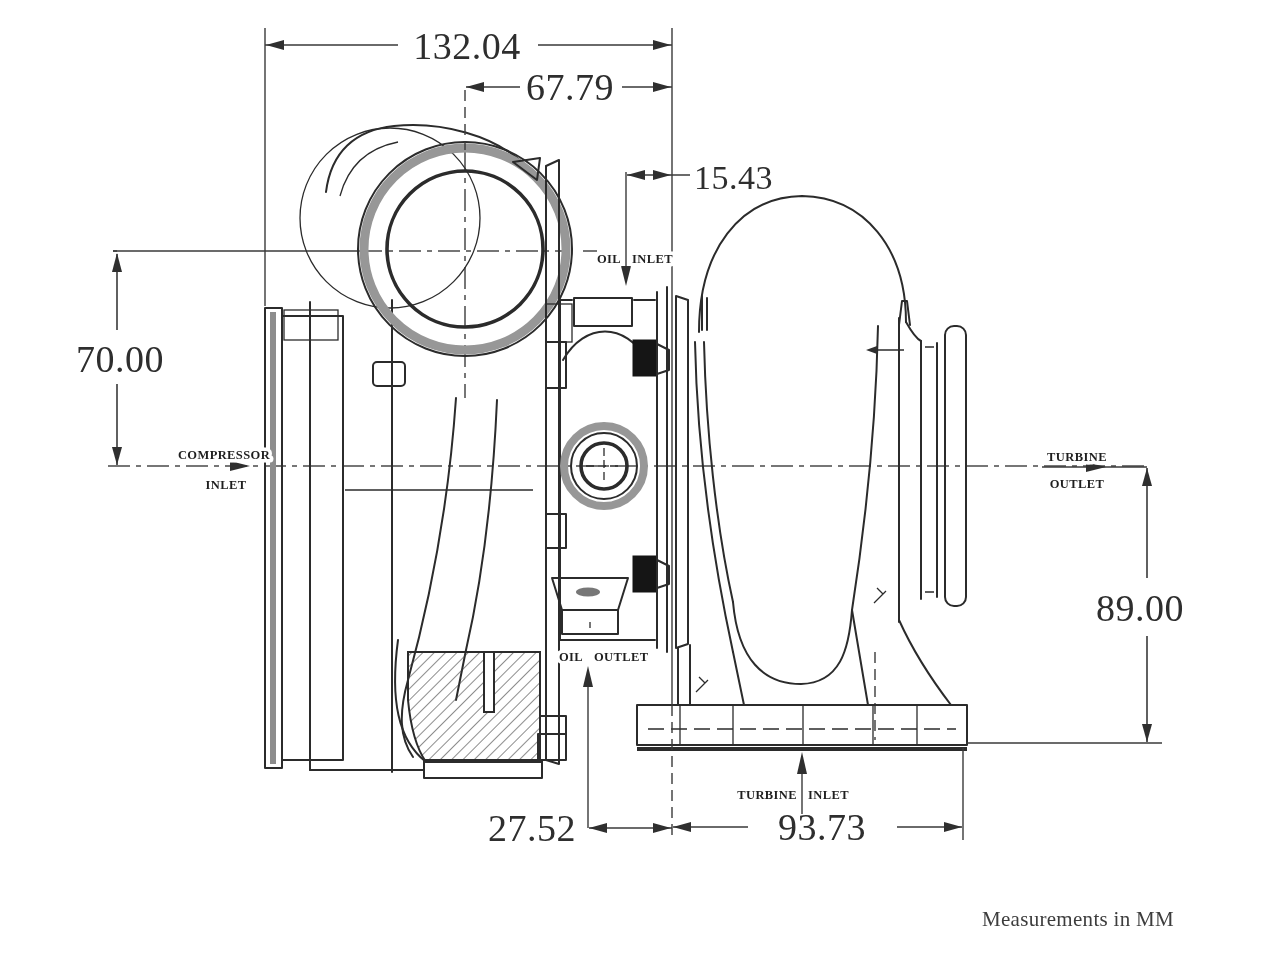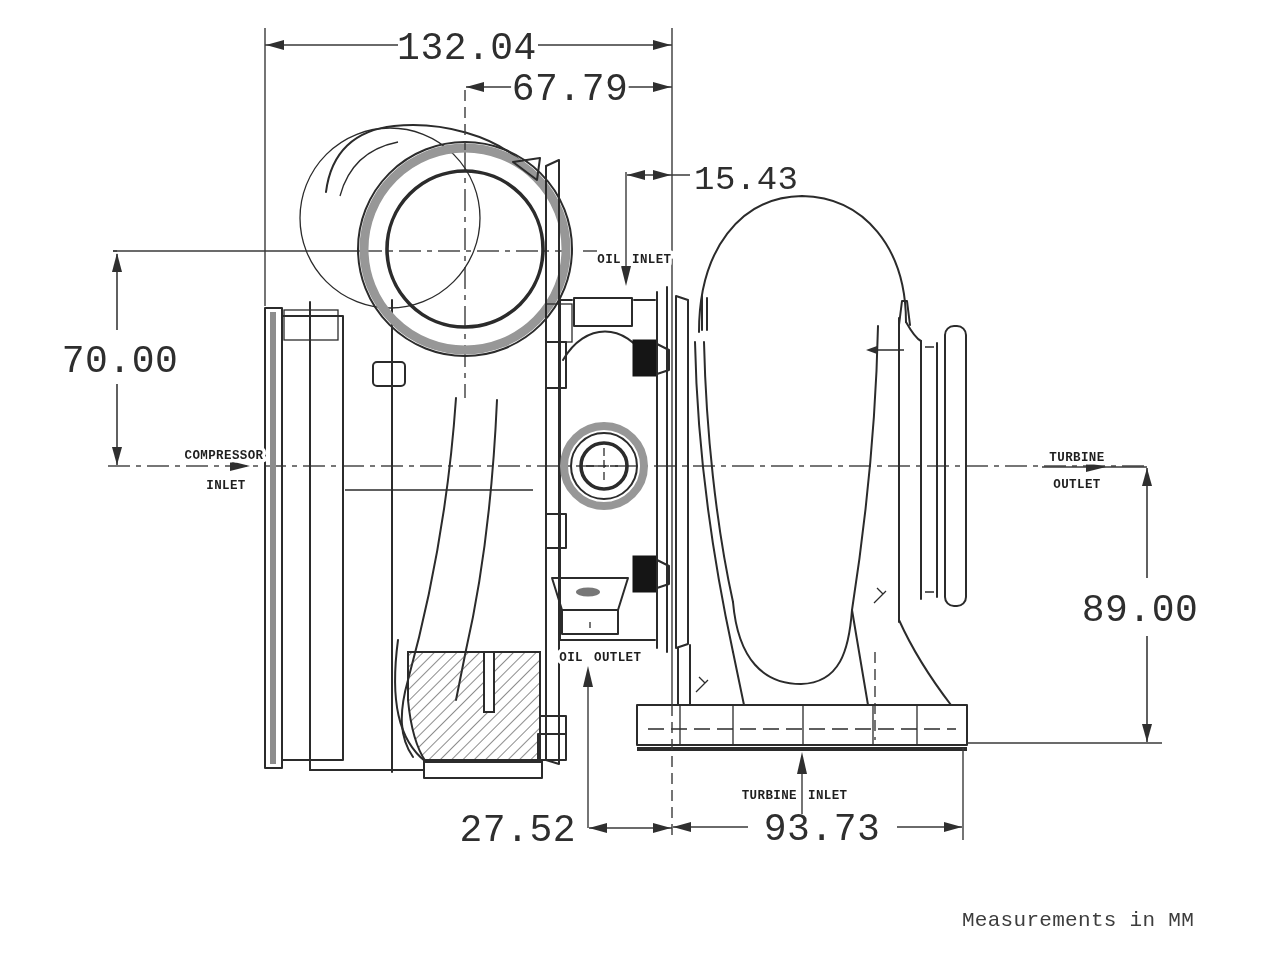--- a/index.html
+++ b/index.html
@@ -1,18 +1,18 @@
 <!DOCTYPE html>
 <html><head>
 <meta charset="utf-8">
 <style>
   html,body { margin:0; padding:0; background:#fff; }
   .canvas {
     width:1280px; height:960px; position:relative; background:#ffffff;
-    font-family:Liberation Mono, monospace; overflow:hidden;text-align:right;
+    font-family:Liberation Serif, serif; overflow:hidden;text-align:right;
   }
   svg { position:absolute; left:0; top:0; }
   .ln   { stroke:#2b2b2b; stroke-width:2;   fill:none; stroke-linecap:round; stroke-linejoin:round; }
   .thin { stroke:#2b2b2b; stroke-width:1.3; fill:none; }
   .thick{ stroke:#2b2b2b; stroke-width:3.6; fill:none; }
   .grayband { stroke:#979797; fill:none; }
   .dim  { stroke:#3a3a3a; stroke-width:1.6; fill:none; }
   .ext  { stroke:#3a3a3a; stroke-width:1.4; fill:none; }
   .dash { stroke-dasharray:11 6; }
   .cl   { stroke:#4a4a4a; stroke-width:1.5; fill:none; stroke-dasharray:22 6 5 6; }

